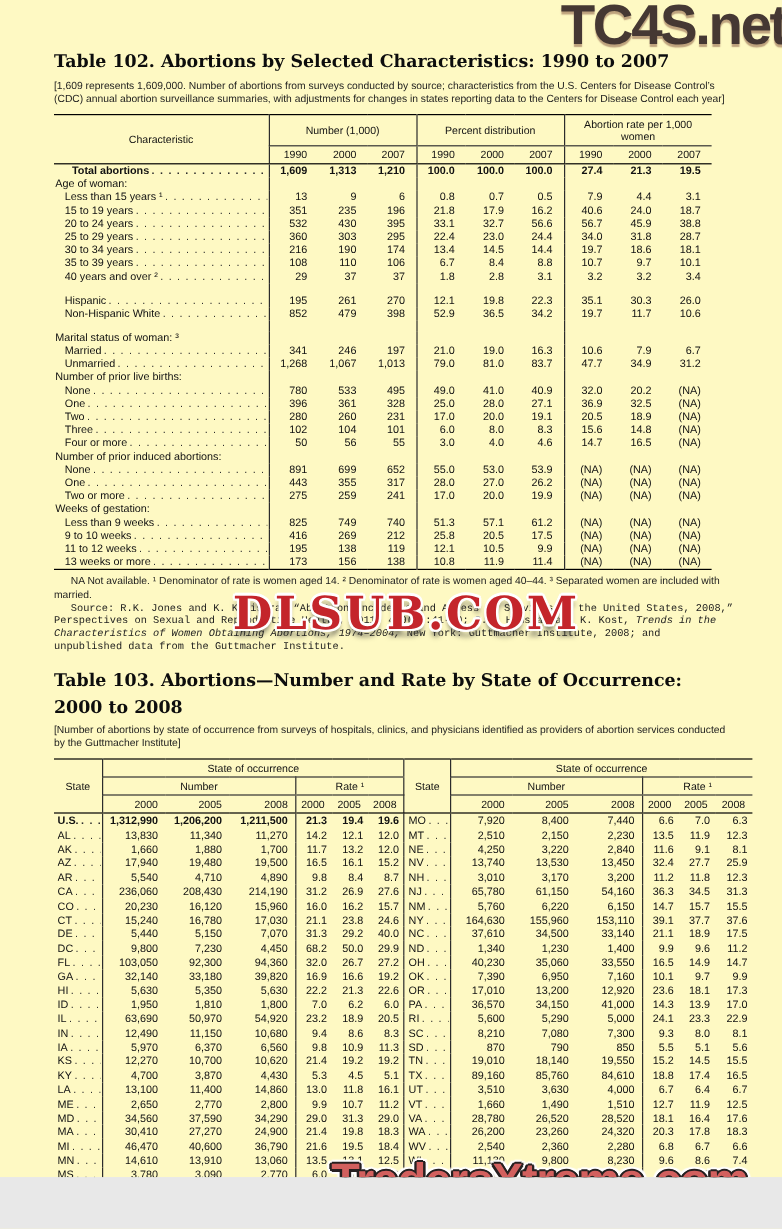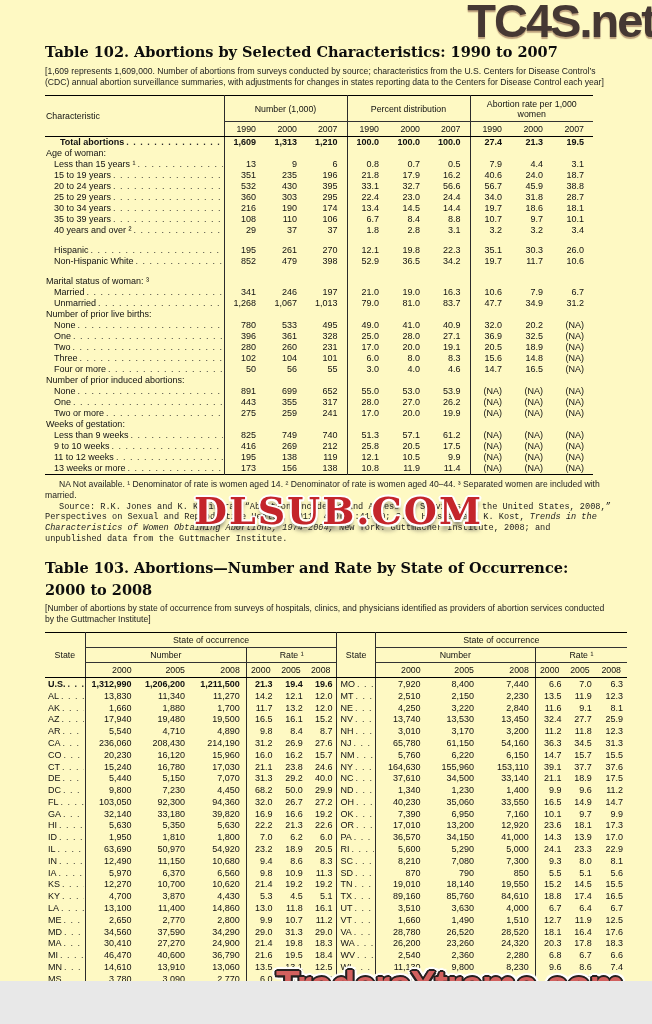--- a/index.html
+++ b/index.html
@@ -21,21 +21,21 @@
   .vb { border-left:1px solid #2c2c2c; }
   .b  { font-weight:bold; }
   .lblwrap { display:flex; align-items:baseline; overflow:hidden; }
   .lbl { white-space:nowrap; }
   .leader { flex:1 1 auto; min-width:0; overflow:hidden; white-space:nowrap;
             letter-spacing:1px; padding-left:2px; color:#2d2d2d; }
 
   
   .t102 { width:548px; font-size:9px; border-top:1.5px solid #000; border-bottom:1.5px solid #000; }
   .t102 th { font-size:8.8px; }
-  .t102 .char-h { border-bottom:1.4px solid #000; text-align:left; vertical-align:middle; }
+  .t102 .char-h { border-bottom:1.4px solid #000; text-align:center; vertical-align:middle; }
   .t102 .grp { border-bottom:1px solid #333; text-align:center; padding:3px 2px 2px; line-height:1.15; }
   .t102 tr.yrs th { border-bottom:1.4px solid #000; text-align:right; padding:2px 9px 2px 0; }
   .t102 td { padding-top:0.5px; padding-bottom:0.5px; }
   .t102 td.num { text-align:right; padding-right:9px; white-space:nowrap; }
   .t102 .lbl.data { padding-left:8px; }
   .t102 .lbl.total { padding-left:14px; }
   .t102 tr.total td { font-weight:bold; }
   .t102 tr.spacer td { height:8px; }
 
   

